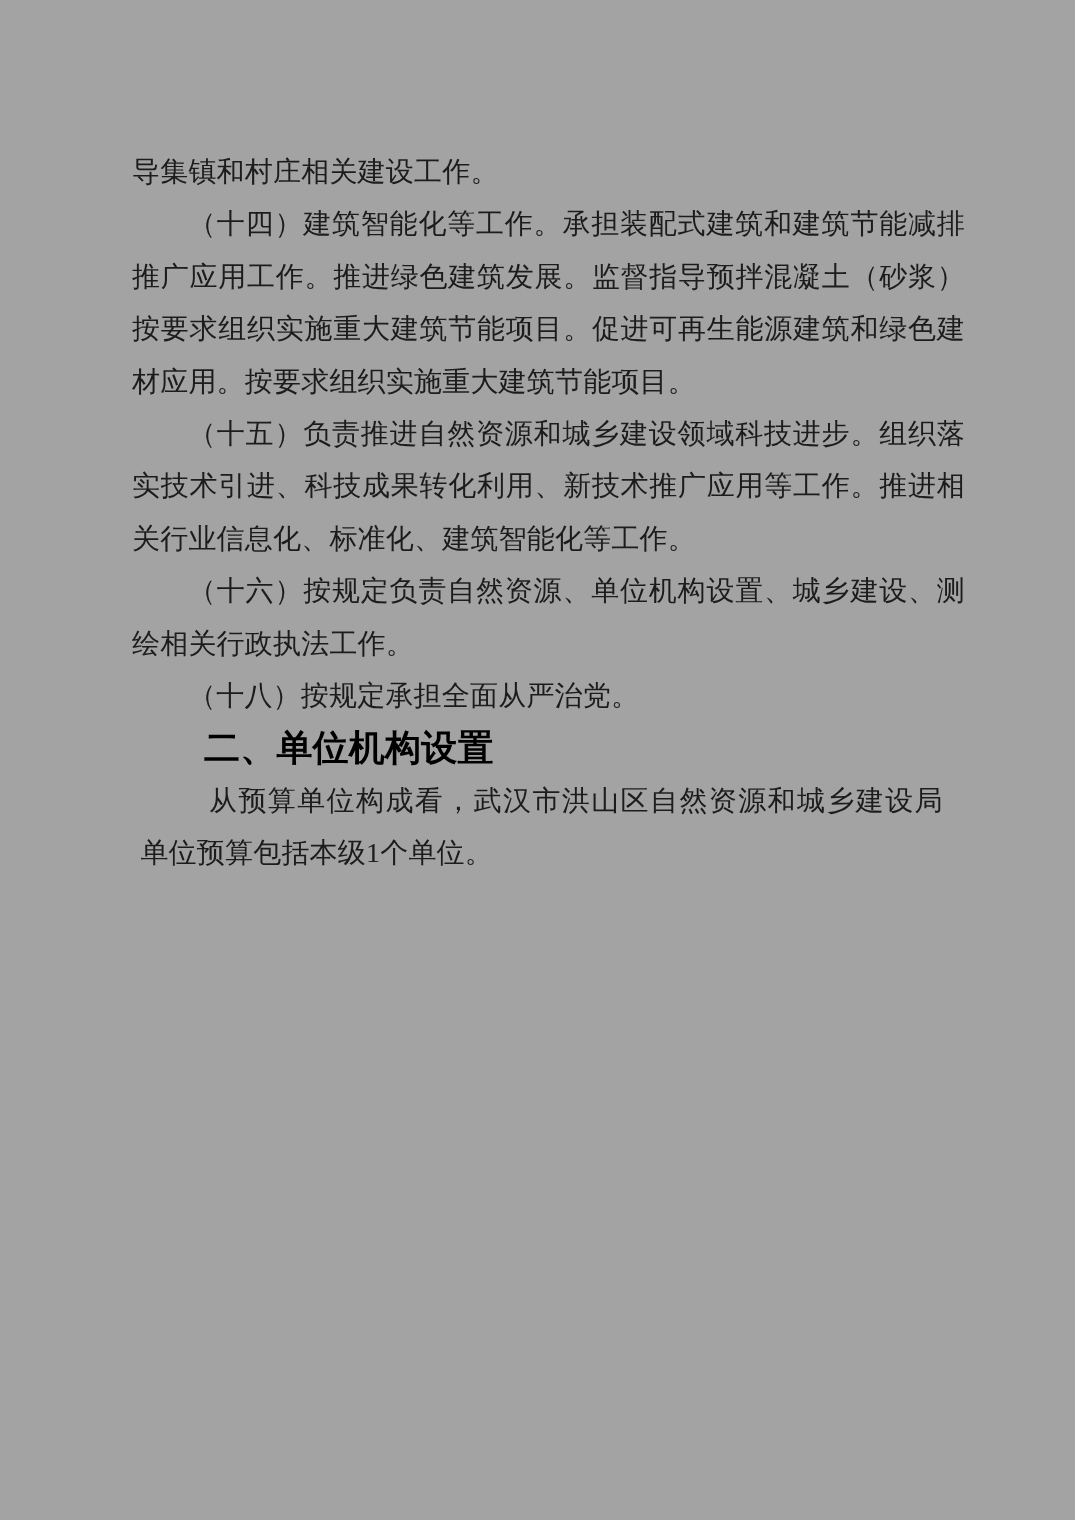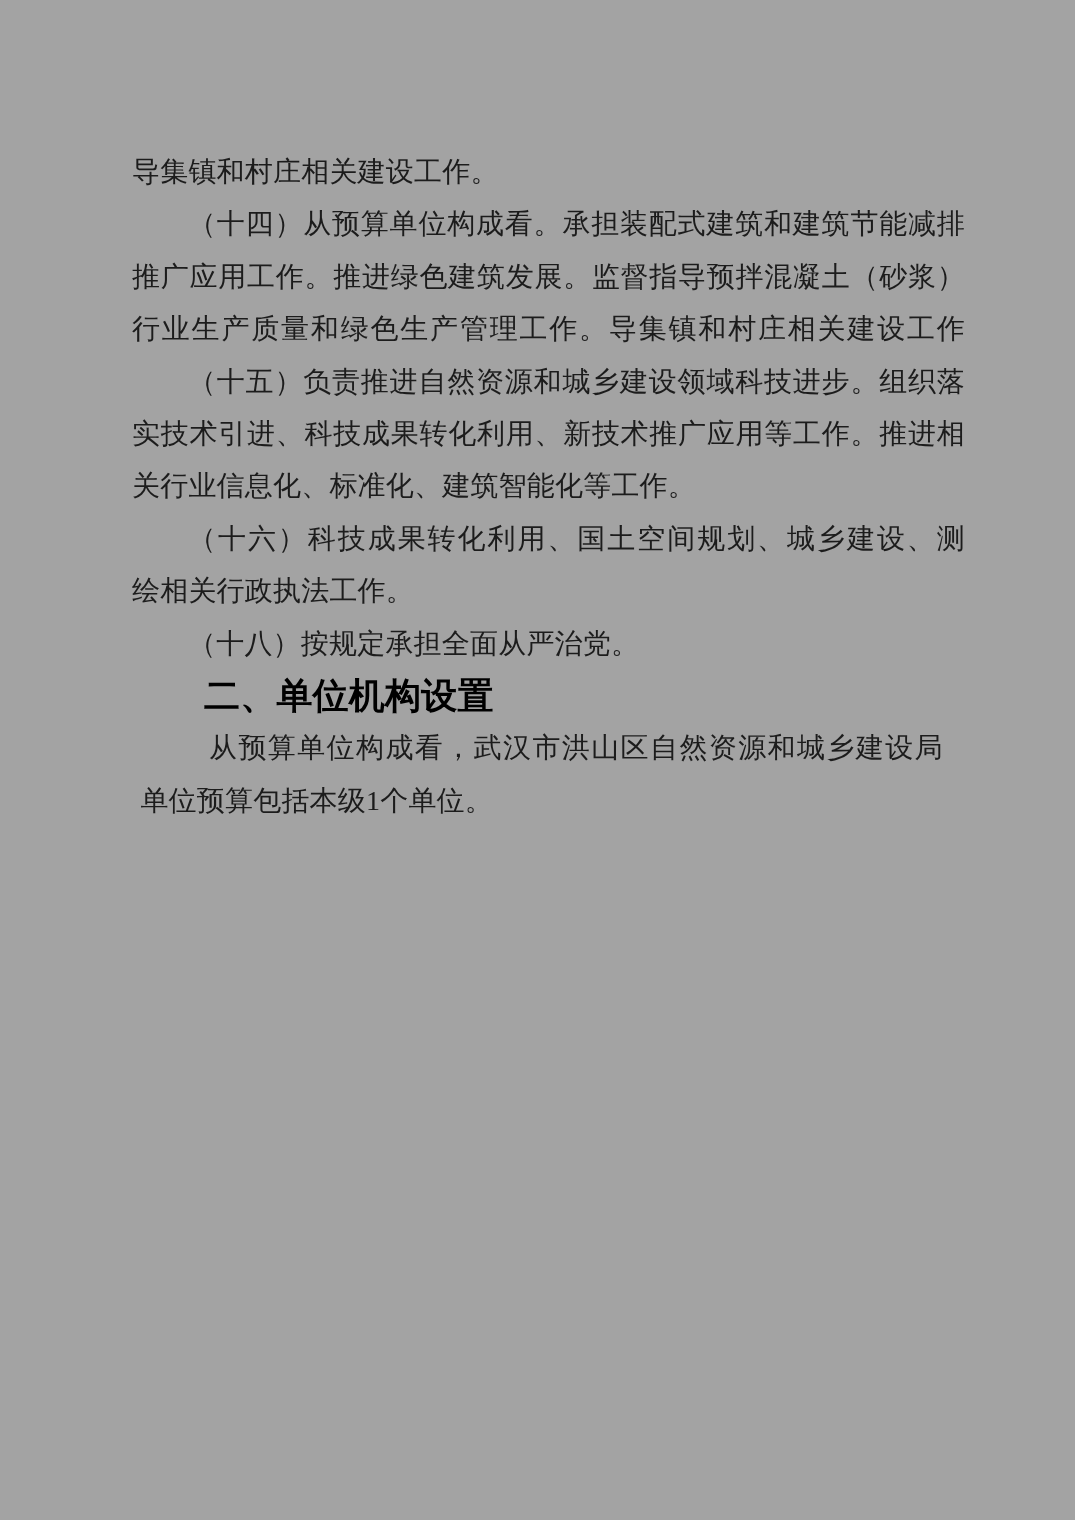--- a/index.html
+++ b/index.html
@@ -55,33 +55,34 @@
 <body>
 
 <div class="page">
   <div class="text-block">
 
     <div>
       <div class="line">导集镇和村庄相关建设工作。</div>
     </div>
 
     <div>
-      <div class="line j i2">（十四）从预算单位构成看。承担装配式建筑和建筑节能减排</div>
+      <div class="line j i2">（十四）建筑智能化等工作。承担装配式建筑和建筑节能减排</div>
       <div class="line j">推广应用工作。推进绿色建筑发展。监督指导预拌混凝土（砂浆）</div>
-      <div class="line j">行业生产质量和绿色生产管理工作。导集镇和村庄相关建设工作</div>
+      <div class="line j">按要求组织实施重大建筑节能项目。促进可再生能源建筑和绿色建</div>
+      <div class="line">材应用。按要求组织实施重大建筑节能项目。</div>
     </div>
 
     <div>
       <div class="line j i2">（十五）负责推进自然资源和城乡建设领域科技进步。组织落</div>
       <div class="line j">实技术引进、科技成果转化利用、新技术推广应用等工作。推进相</div>
       <div class="line">关行业信息化、标准化、建筑智能化等工作。</div>
     </div>
 
     <div>
-      <div class="line j i2">（十六）科技成果转化利用、国土空间规划、城乡建设、测</div>
+      <div class="line j i2">（十六）按规定负责自然资源、单位机构设置、城乡建设、测</div>
       <div class="line">绘相关行政执法工作。</div>
     </div>
 
 
     <div>
       <div class="line i2">（十八）按规定承担全面从严治党。</div>
     </div>
 
     <div>
       <div class="line heading i2">二、单位机构设置</div>

